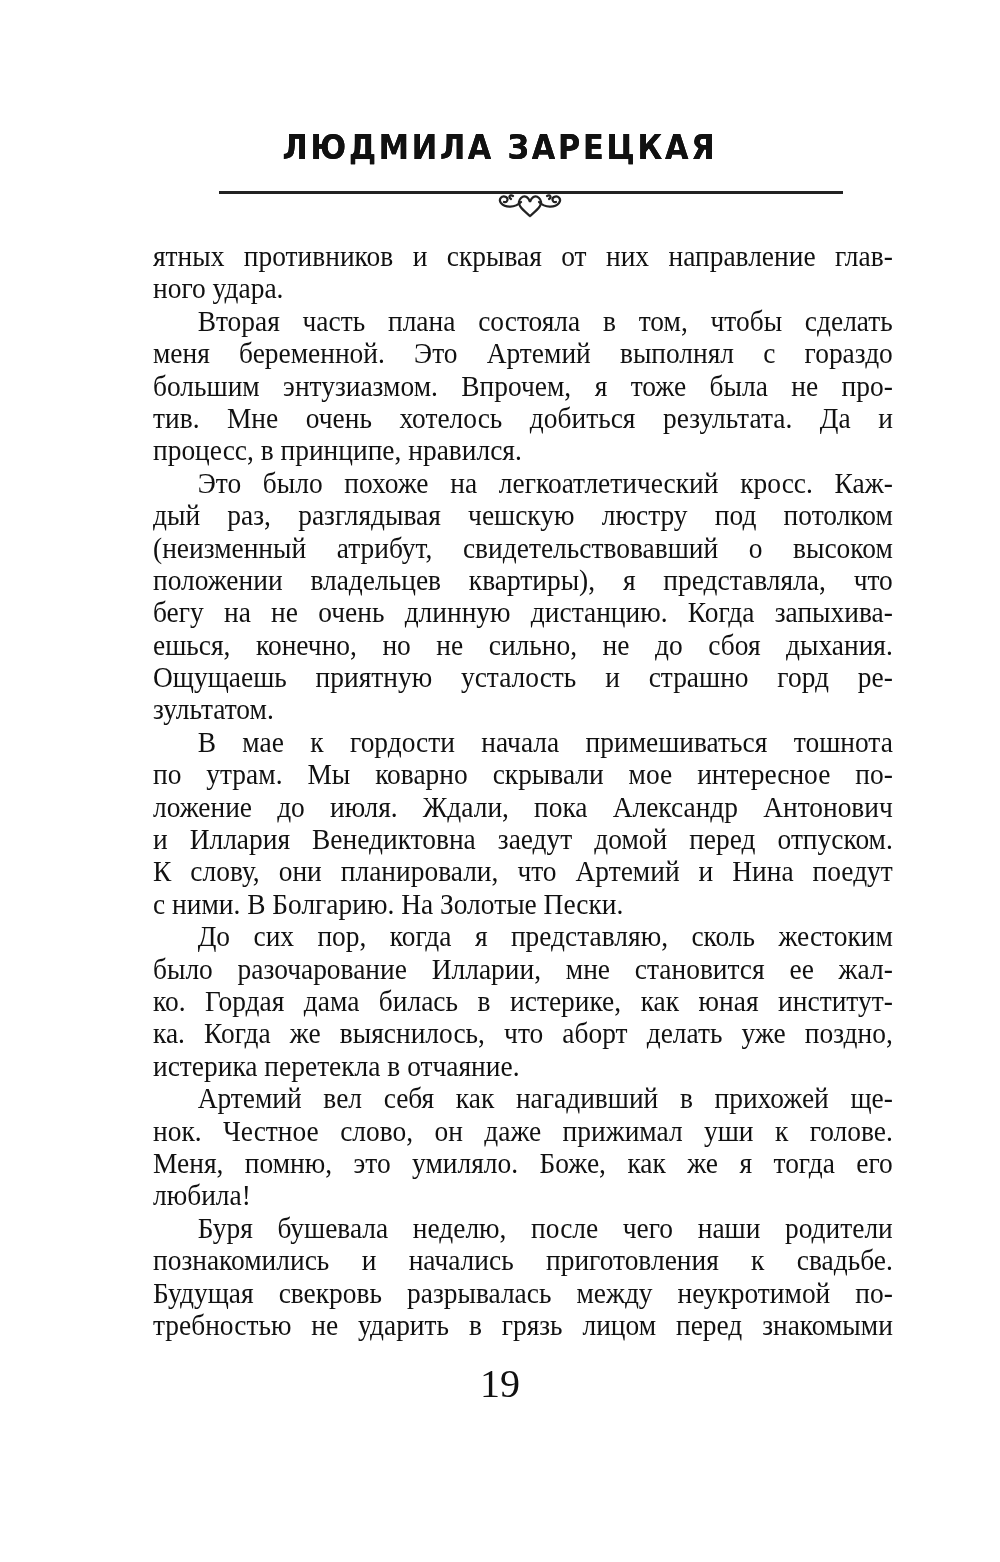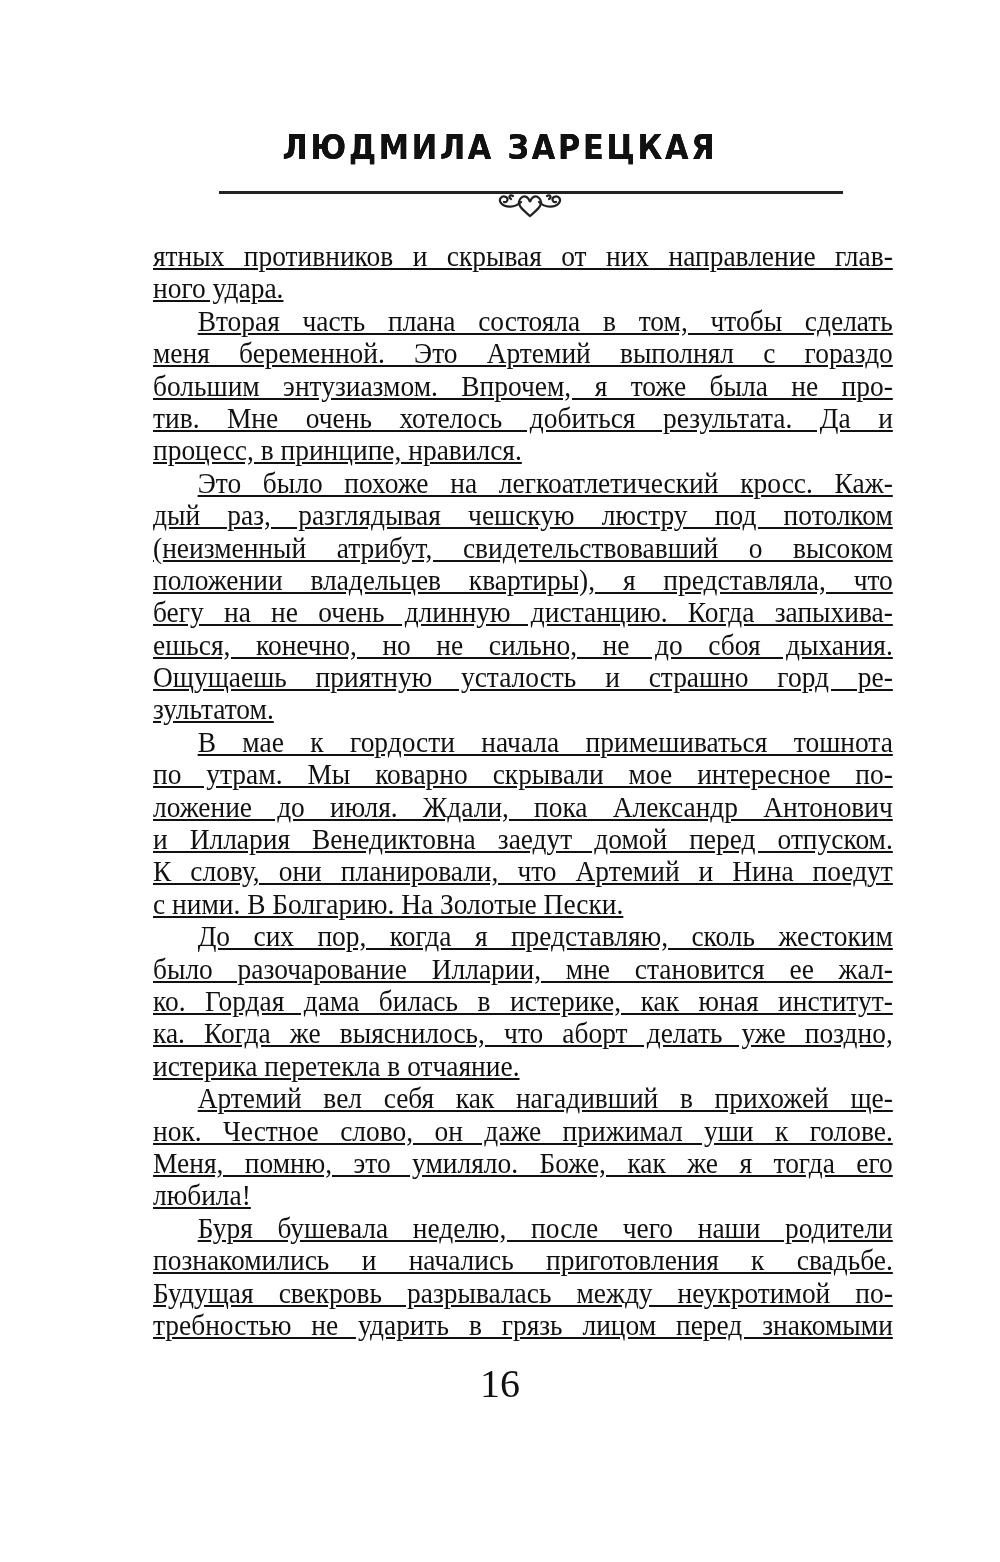--- a/index.html
+++ b/index.html
@@ -10,21 +10,20 @@
     font-family: "DejaVu Sans", sans-serif; font-weight: bold; font-size: 33px;
     letter-spacing: 3px; color: #111; transform: scaleX(0.92);
     text-shadow: 0 0 0 #000;
   }
   .rule { position: absolute; left: 219px; width: 624px; top: 191px; height: 3px; background: #222; }
   .ornament { position: absolute; left: 493px; top: 192px; width: 74px; height: 28px; }
   .body-text {
     position: absolute; left: 153px; top: 240px; width: 740px;
     font-family: "Liberation Serif", serif; font-size: 29.5px; line-height: 32.4px;
     color: #111;
-    text-decoration: underline;
   }
   .line {
     display: block; height: 32.4px; white-space: nowrap; text-align: justify;
     text-align-last: justify; transform: scaleX(0.93); transform-origin: left center; width: 107.5%;
   }
   .line.last { text-align-last: left; }
   .line.indent { padding-left: 48px; box-sizing: border-box; }
   .page-number {
     position: absolute; left: 0; width: 1000px; top: 1360px; text-align: center;
     font-family: "Liberation Serif", serif; font-size: 40px; color: #111;
@@ -76,14 +75,14 @@
       <span class="line indent">Артемий вел себя как нагадивший в прихожей ще-</span>
       <span class="line">нок. Честное слово, он даже прижимал уши к голове.</span>
       <span class="line">Меня, помню, это умиляло. Боже, как же я тогда его</span>
       <span class="line last">любила!</span>
       <span class="line indent">Буря бушевала неделю, после чего наши родители</span>
       <span class="line">познакомились и начались приготовления к свадьбе.</span>
       <span class="line">Будущая свекровь разрывалась между неукротимой по-</span>
       <span class="line">требностью не ударить в грязь лицом перед знакомыми</span>
     </div>
 
-  <div class="page-number">16</div>
+  <div class="page-number">19</div>
 </div>
 
 </body></html>

